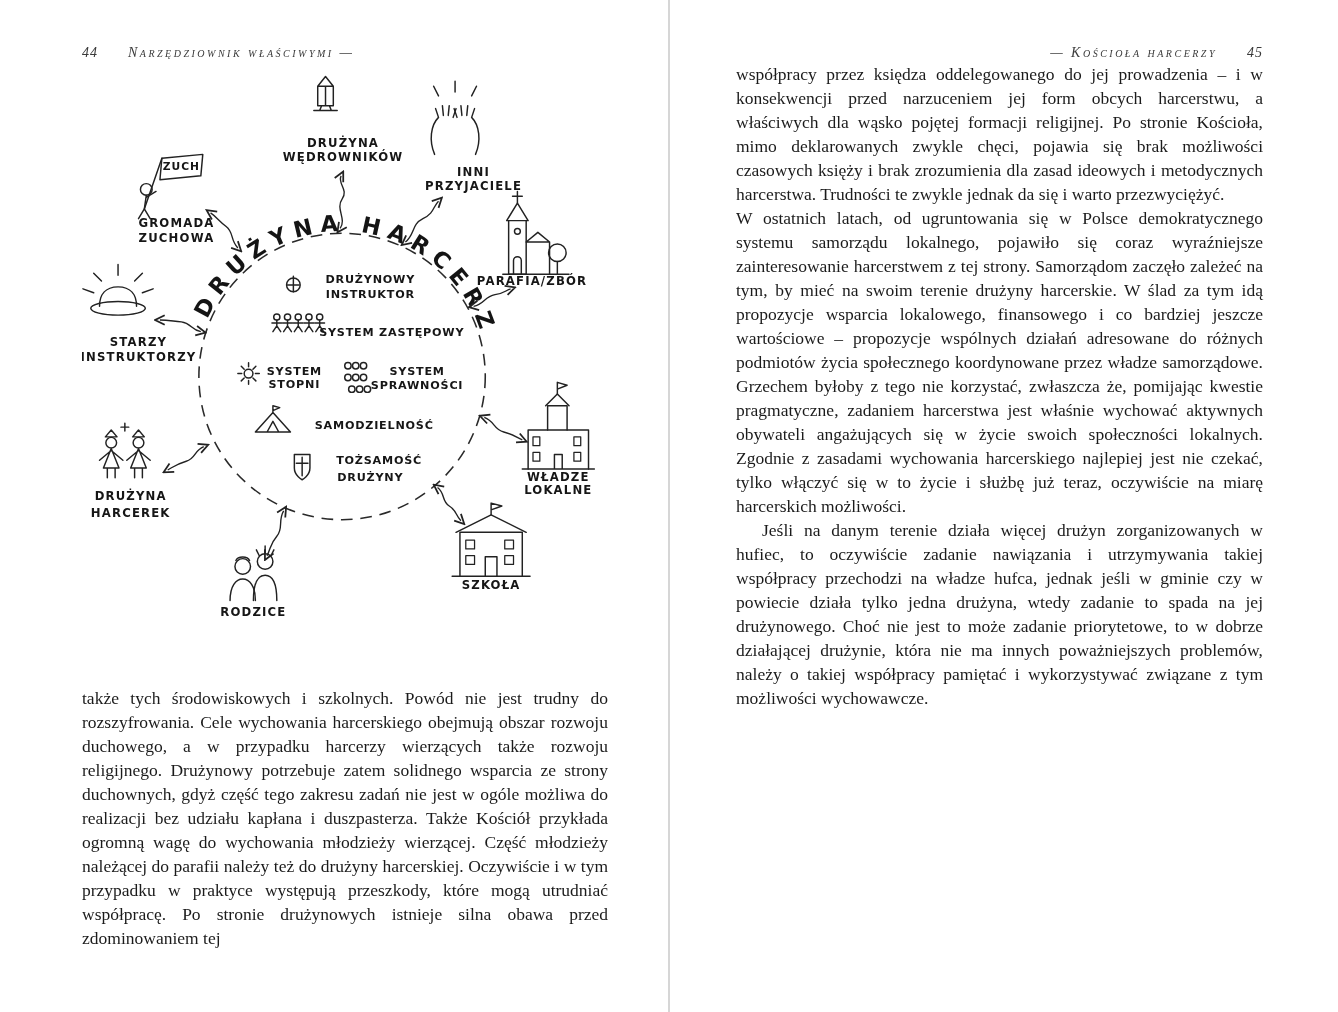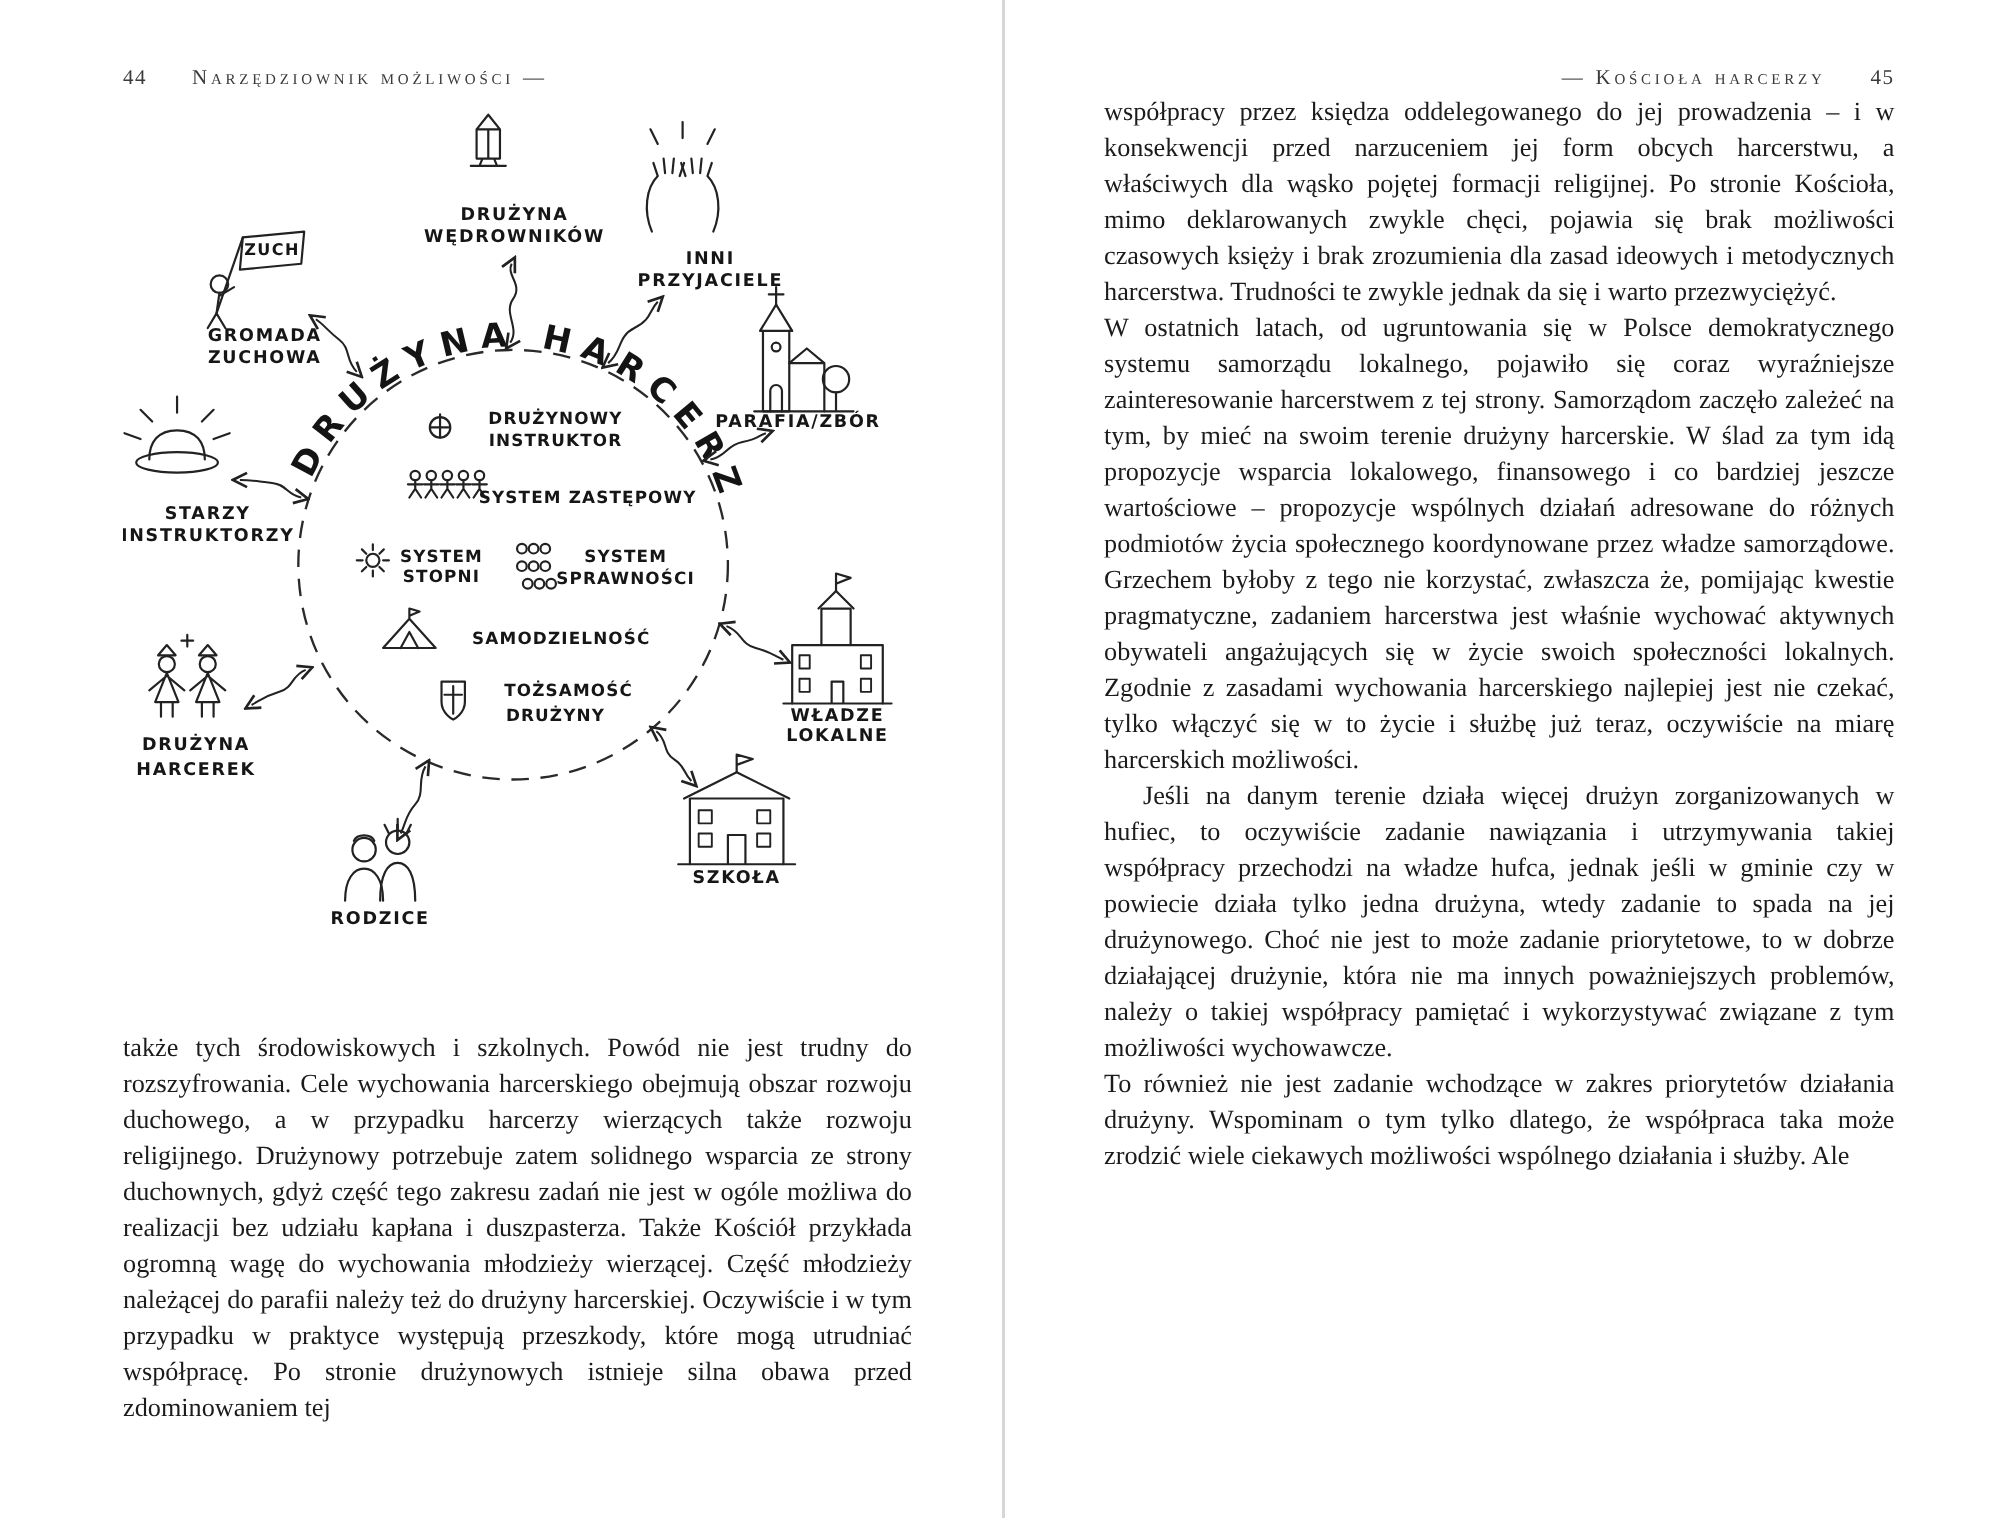--- a/index.html
+++ b/index.html
@@ -8,21 +8,21 @@
     font-family:"Liberation Serif","DejaVu Serif",serif; color:#1b1b1b; overflow:hidden;
   }
   .divider { position:absolute; left:668px; top:0; width:2px; height:100%; background:#d6d6d6; }
 
   .page { position:absolute; top:44px; }
   .page-left  { left:82px;  width:526px; }
   .page-right { left:736px; width:527px; }
 
   .running-head {
     display:flex; align-items:baseline; font-size:14px; color:#3a3a3a;
-    font-variant:small-caps; letter-spacing:2.5px; line-height:18px;
+    font-variant:small-caps; letter-spacing:2.5px; line-height:18px;font-style:italic;
   }
   .left-head  { justify-content:flex-start; }
   .right-head { justify-content:flex-end; }
   .left-head  .pagenum { margin-right:30px; letter-spacing:1px; }
   .right-head .pagenum { margin-left:30px; letter-spacing:1px; }
 
   .diagram-wrap { margin-top:12px; width:526px; height:566px; }
   .diagram-wrap svg { display:block; }
 
   .body-text {
@@ -57,21 +57,21 @@
 </style>
 </head>
 <body>
 
 <div class="spread">
   <div class="divider"></div>
 
   <section class="page page-left">
     <header class="running-head left-head">
       <span class="pagenum">44</span>
-      <span class="head-title">Narzędziownik możliwości —</span>
+      <span class="head-title">Narzędziownik właściwymi —</span>
     </header>
 
     <div class="diagram-wrap">
       <svg width="526" height="566" viewBox="0 0 540 580" xmlns="http://www.w3.org/2000/svg">
         <defs>
           <path id="arcTitle" d="M 126 259 A 150 150 0 0 1 410 266" fill="none"></path>
           <marker id="ah" markerWidth="9" markerHeight="9" refX="4.5" refY="4.5" orient="auto-start-reverse">
             <path d="M1,1 L8,4.5 L1,8" fill="none" stroke="#222" stroke-width="1.3"></path>
           </marker>
         </defs>
@@ -248,15 +248,14 @@
       <span class="pagenum">45</span>
     </header>
 
     <p class="body-text p-first">współpracy przez księdza oddelegowanego do jej prowadzenia – i w konsekwencji przed narzuceniem jej form obcych harcerstwu, a właściwych dla wąsko pojętej formacji religijnej. Po stronie Kościoła, mimo deklarowanych zwykle chęci, pojawia się brak możliwości czasowych księży i brak zrozumienia dla zasad ideowych i metodycznych harcerstwa. Trudności te zwykle jednak da się i warto przezwyciężyć.</p>
 
 
     <p class="body-text">W ostatnich latach, od ugruntowania się w Polsce demokratycznego systemu samorządu lokalnego, pojawiło się coraz wyraźniejsze zainteresowanie harcerstwem z tej strony. Samorządom zaczęło zależeć na tym, by mieć na swoim terenie drużyny harcerskie. W ślad za tym idą propozycje wsparcia lokalowego, finansowego i co bardziej jeszcze wartościowe – propozycje wspólnych działań adresowane do różnych podmiotów życia społecznego koordynowane przez władze samorządowe. Grzechem byłoby z tego nie korzystać, zwłaszcza że, pomijając kwestie pragmatyczne, zadaniem harcerstwa jest właśnie wychować aktywnych obywateli angażujących się w życie swoich społeczności lokalnych. Zgodnie z zasadami wychowania harcerskiego najlepiej jest nie czekać, tylko włączyć się w to życie i służbę już teraz, oczywiście na miarę harcerskich możliwości.</p>
     <p class="body-text indent">Jeśli na danym terenie działa więcej drużyn zorganizowanych w hufiec, to oczywiście zadanie nawiązania i utrzymywania takiej współpracy przechodzi na władze hufca, jednak jeśli w gminie czy w powiecie działa tylko jedna drużyna, wtedy zadanie to spada na jej drużynowego. Choć nie jest to może zadanie priorytetowe, to w dobrze działającej drużynie, która nie ma innych poważniejszych problemów, należy o takiej współpracy pamiętać i wykorzystywać związane z tym możliwości wychowawcze.</p>
 
 
-    <p class="body-text">To również nie jest zadanie wchodzące w zakres priorytetów działania drużyny. Wspominam o tym tylko dlatego, że współpraca taka może zrodzić wiele ciekawych możliwości wspólnego działania i służby. Ale</p>
   </section>
 </div>
 
 </body></html>

